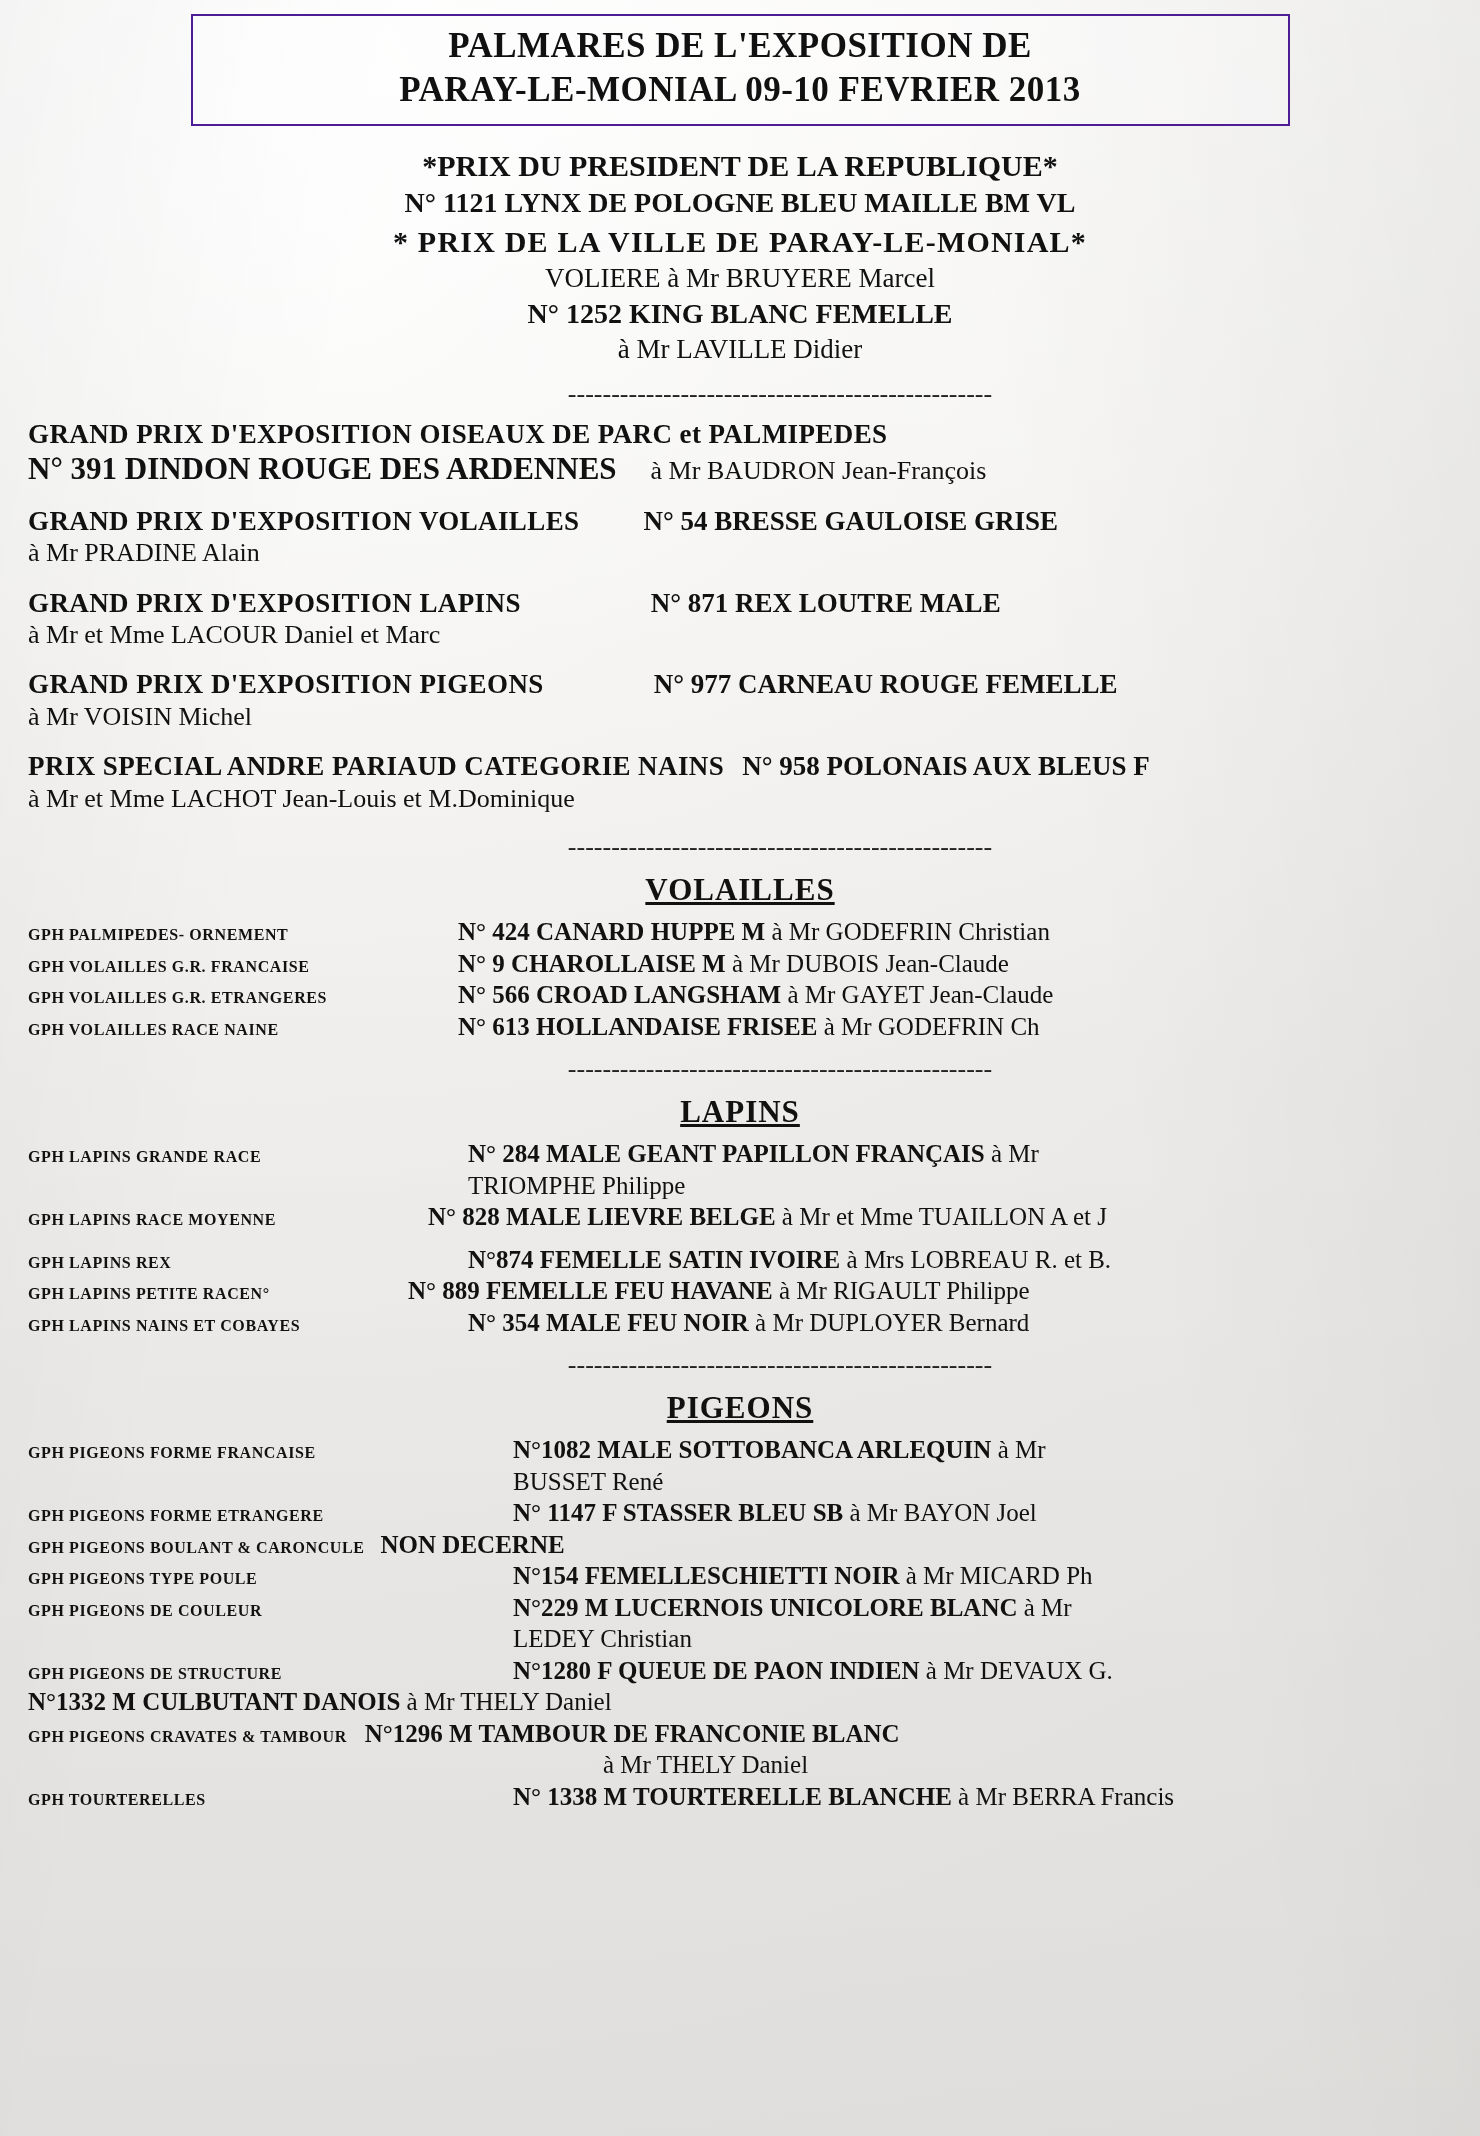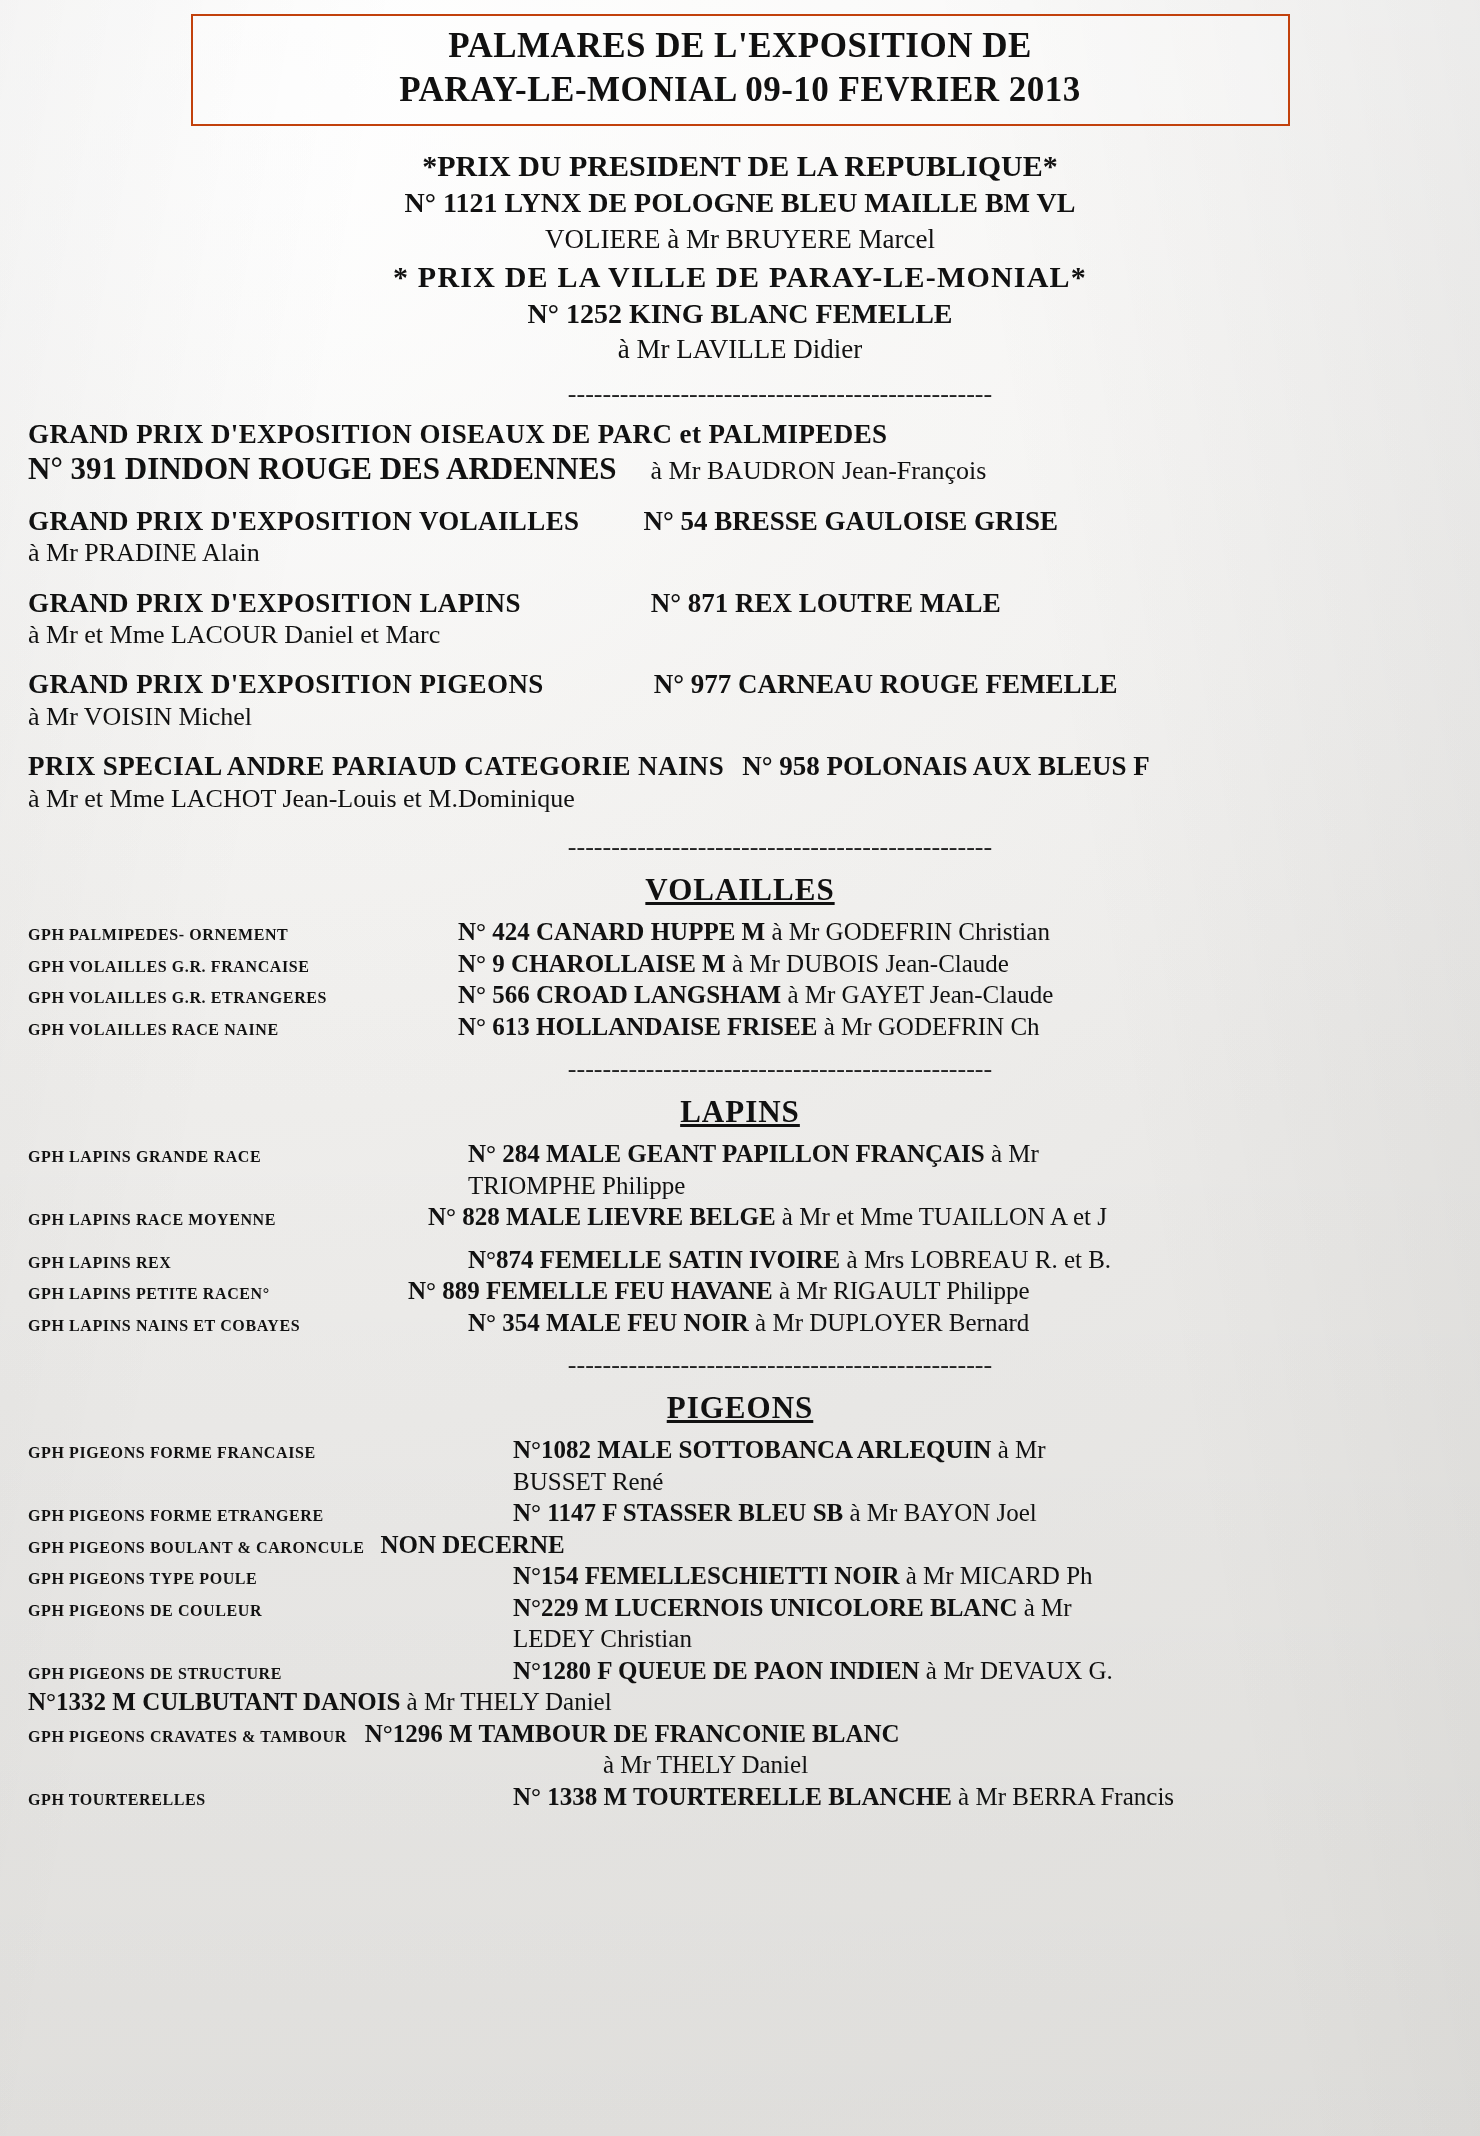--- a/index.html
+++ b/index.html
@@ -36,21 +36,21 @@
     position: absolute;
     inset: 0;
     padding: 0 22px;
     box-sizing: border-box;
   }
 
   
   .title-box {
     margin: 14px auto 0 auto;
     width: 1075px;
-    border: 2px solid #c2410c;
+    border: 2px solid #4c1d95;
     padding: 8px 10px 12px 10px;
     text-align: center;
     background: rgba(255,255,255,0.25);
   }
   .title-line {
     font-weight: bold;
     font-size: 35px;
     letter-spacing: 0.5px;
     line-height: 1.26;
     white-space: nowrap;
@@ -154,22 +154,22 @@
 <div class="sheet">
 
   <div class="title-box">
     <div class="title-line">PALMARES  DE  L'EXPOSITION DE</div>
     <div class="title-line">PARAY-LE-MONIAL 09-10 FEVRIER 2013</div>
   </div>
 
   <div class="center-block">
     <div class="cb-line b30">*PRIX  DU PRESIDENT DE LA REPUBLIQUE*</div>
     <div class="cb-line b28">N°      1121 LYNX DE POLOGNE BLEU MAILLE BM VL</div>
+    <div class="cb-line b30 sp-wide">* PRIX  DE  LA  VILLE  DE  PARAY-LE-MONIAL*</div>
     <div class="cb-line n27">VOLIERE  à Mr BRUYERE Marcel</div>
-    <div class="cb-line b30 sp-wide">* PRIX  DE  LA  VILLE  DE  PARAY-LE-MONIAL*</div>
     <div class="cb-line b28">N°  1252 KING BLANC   FEMELLE</div>
     <div class="cb-line n27">à  Mr LAVILLE  Didier</div>
   </div>
 
   <div class="sep"><span>-------------------------------------------------</span></div>
 
   <div class="gp">
 
     <div class="gp-item">
       <div class="gp-title">GRAND  PRIX  D'EXPOSITION  OISEAUX  DE PARC et PALMIPEDES</div>

